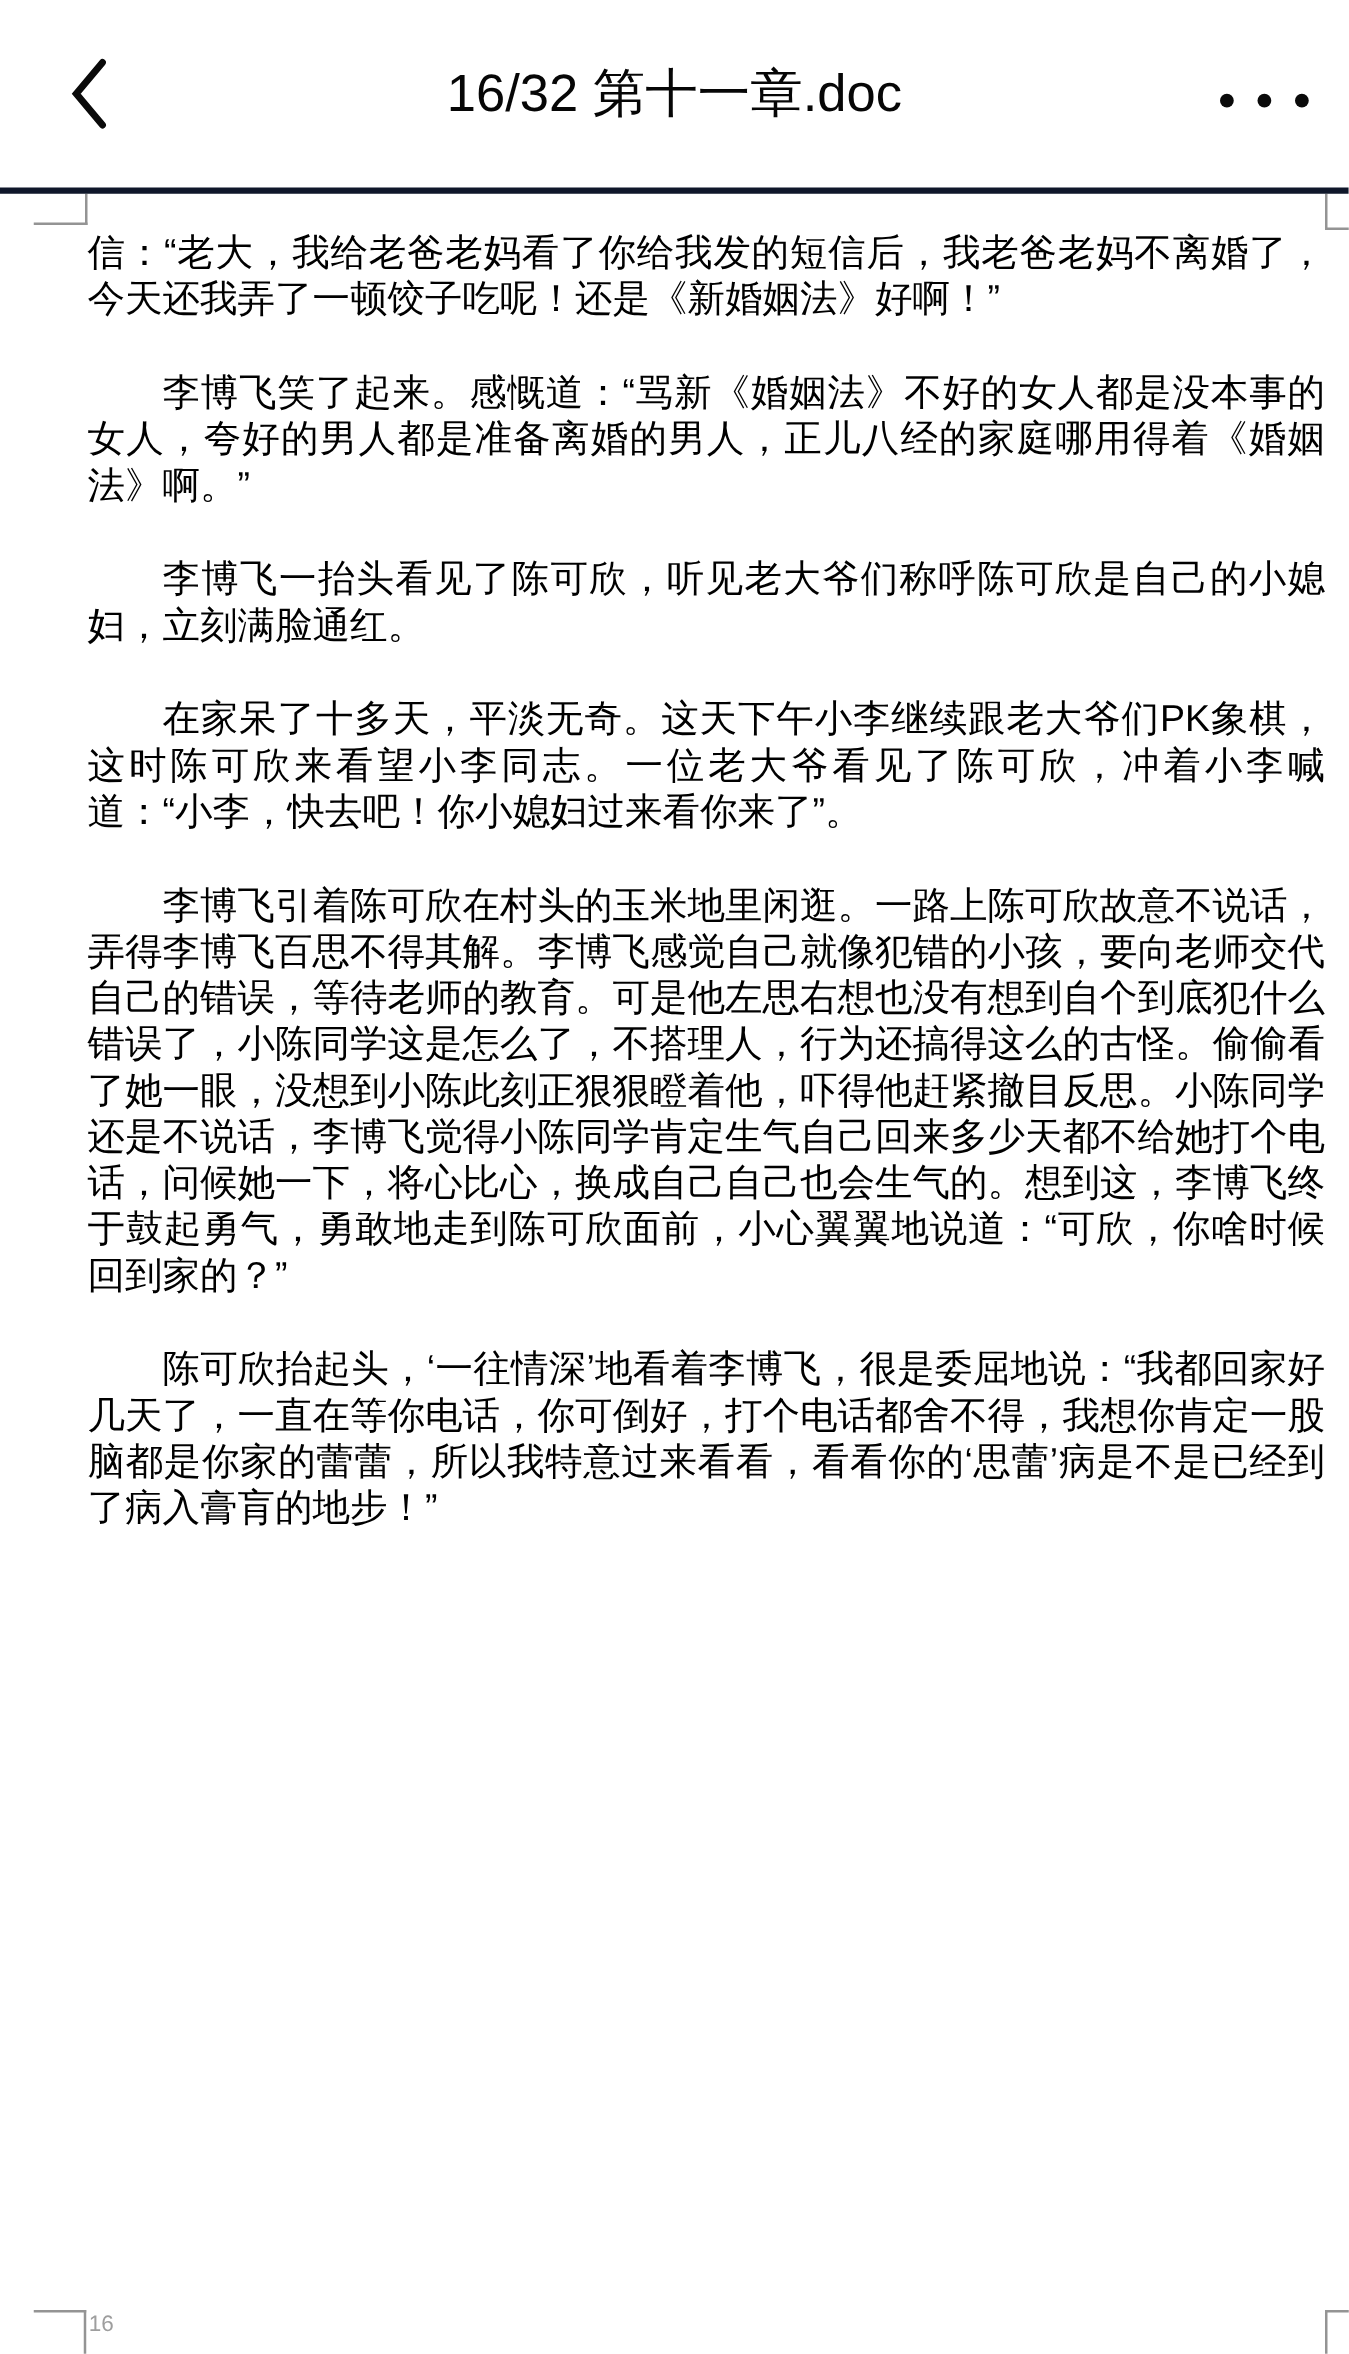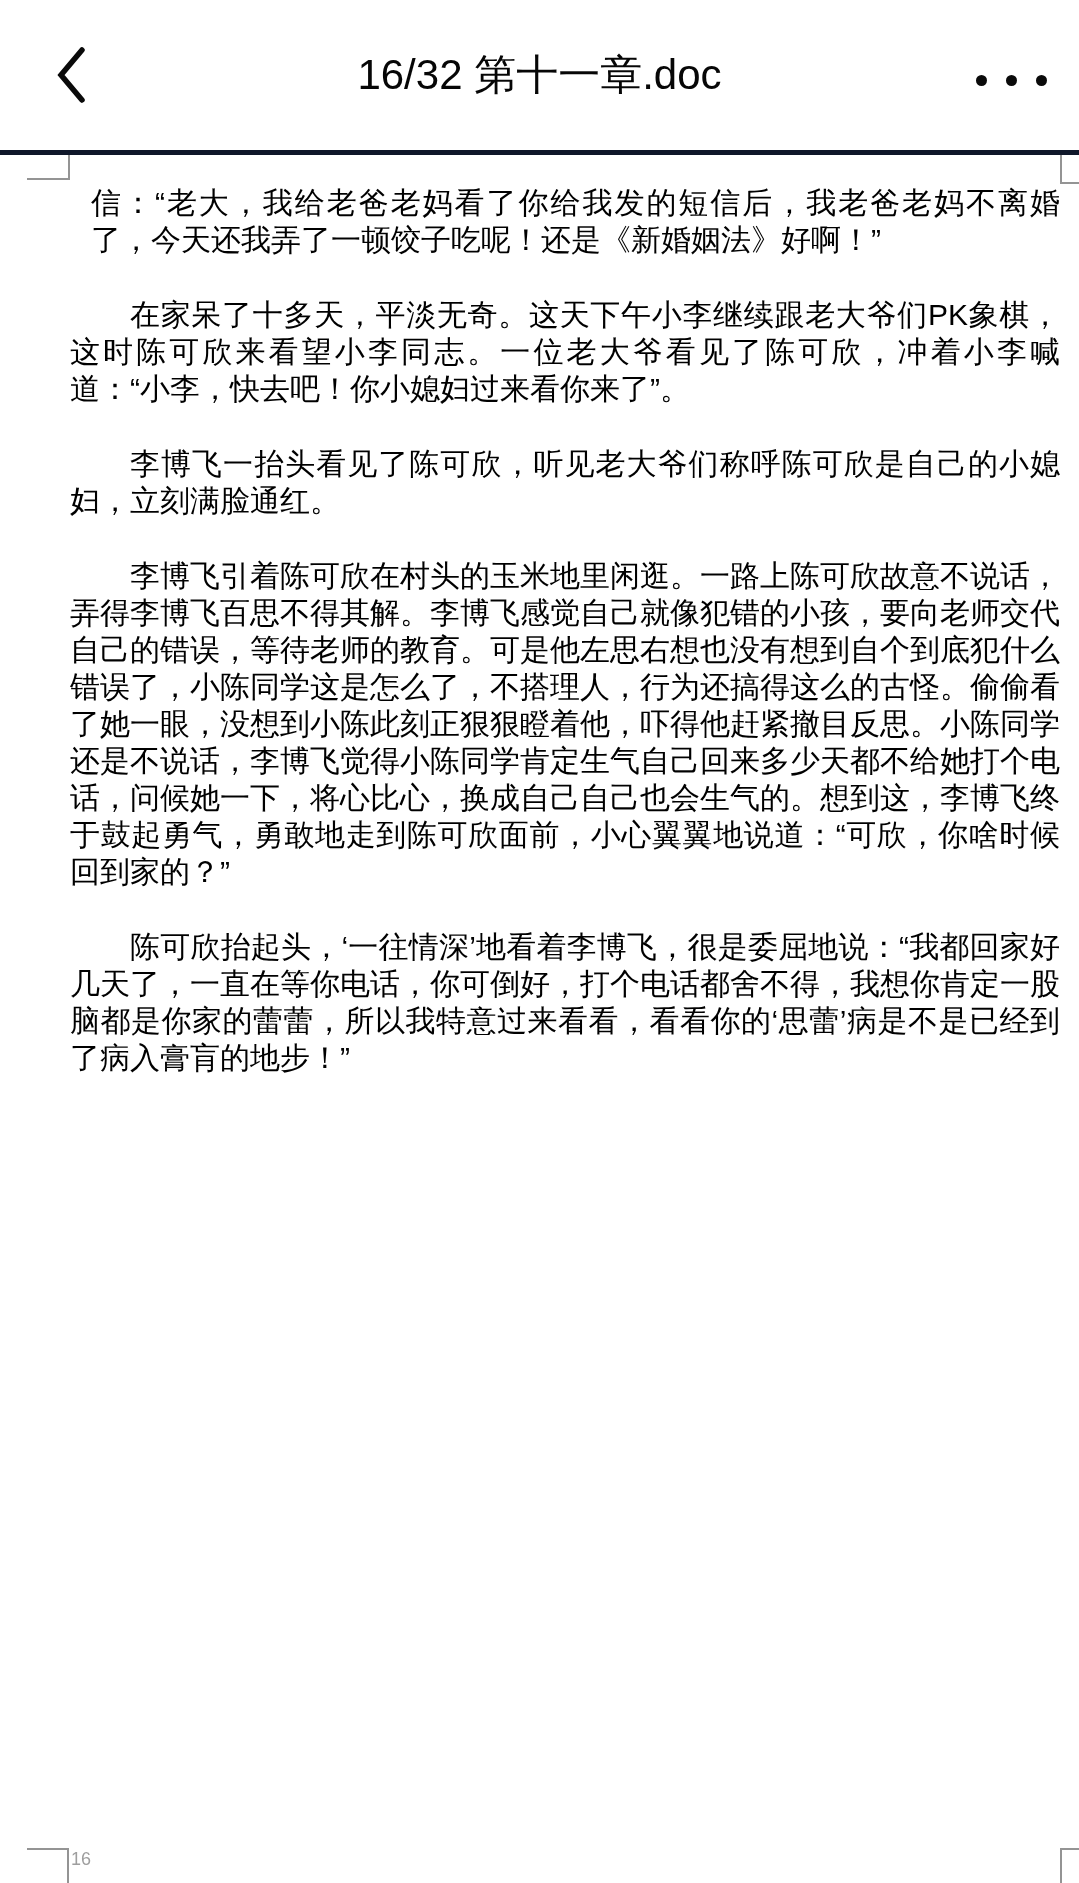--- a/index.html
+++ b/index.html
@@ -59,21 +59,21 @@
   .content {
     position: absolute; left: 70px; top: 184px;
     width: 990px;
     font-size: 30px;
     line-height: 37px;
     color: #000000;
     text-align: justify;
     text-justify: inter-ideograph;
   }
   .content p { margin: 0 0 38px 0; text-indent: 2em; }
-  .content p:first-child { text-indent: 0; margin-left: 21px; }
+  .content p:first-child { text-indent: 0; }
   .content p:last-child { margin-bottom: 0; }
 
   .page-num {
     position: absolute; left: 71px; top: 1850px;
     font-size: 18px; line-height: 1;
     color: #9e9e9e;
   }
 </style>
 </head>
 <body>
@@ -96,19 +96,20 @@
 
 <div class="doc-page"></div>
 
 <div class="corner-mark cm-tl"></div>
 <div class="corner-mark cm-tr"></div>
 <div class="corner-mark cm-bl"></div>
 <div class="corner-mark cm-br"></div>
 
 <div class="content">
   <p>信：“老大，我给老爸老妈看了你给我发的短信后，我老爸老妈不离婚了，今天还我弄了一顿饺子吃呢！还是《新婚姻法》好啊！”</p>
+  <p>李博飞笑了起来。感慨道：“骂新《婚姻法》不好的女人都是没本事的女人，夸好的男人都是准备离婚的男人，正儿八经的家庭哪用得着《婚姻法》啊。”</p>
+  <p>李博飞一抬头看见了陈可欣，听见老大爷们称呼陈可欣是自己的小媳妇，立刻满脸通红。</p>
   <p>在家呆了十多天，平淡无奇。这天下午小李继续跟老大爷们PK象棋，这时陈可欣来看望小李同志。一位老大爷看见了陈可欣，冲着小李喊道：“小李，快去吧！你小媳妇过来看你来了”。</p>
-  <p>李博飞一抬头看见了陈可欣，听见老大爷们称呼陈可欣是自己的小媳妇，立刻满脸通红。</p>
   <p>李博飞引着陈可欣在村头的玉米地里闲逛。一路上陈可欣故意不说话，弄得李博飞百思不得其解。李博飞感觉自己就像犯错的小孩，要向老师交代自己的错误，等待老师的教育。可是他左思右想也没有想到自个到底犯什么错误了，小陈同学这是怎么了，不搭理人，行为还搞得这么的古怪。偷偷看了她一眼，没想到小陈此刻正狠狠瞪着他，吓得他赶紧撤目反思。小陈同学还是不说话，李博飞觉得小陈同学肯定生气自己回来多少天都不给她打个电话，问候她一下，将心比心，换成自己自己也会生气的。想到这，李博飞终于鼓起勇气，勇敢地走到陈可欣面前，小心翼翼地说道：“可欣，你啥时候回到家的？”</p>
   <p>陈可欣抬起头，‘一往情深’地看着李博飞，很是委屈地说：“我都回家好几天了，一直在等你电话，你可倒好，打个电话都舍不得，我想你肯定一股脑都是你家的蕾蕾，所以我特意过来看看，看看你的‘思蕾’病是不是已经到了病入膏肓的地步！”</p>
 </div>
 
 <div class="page-num">16</div>
 
 </body></html>

